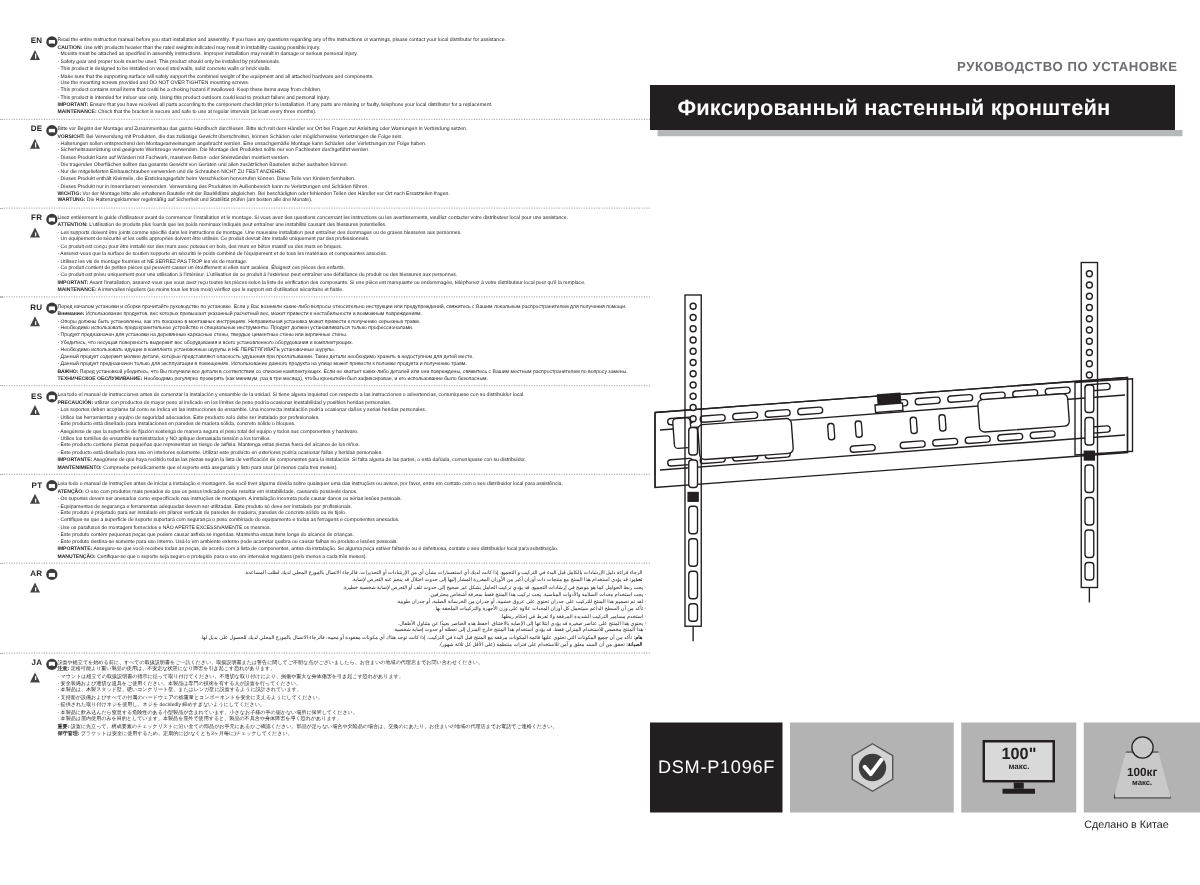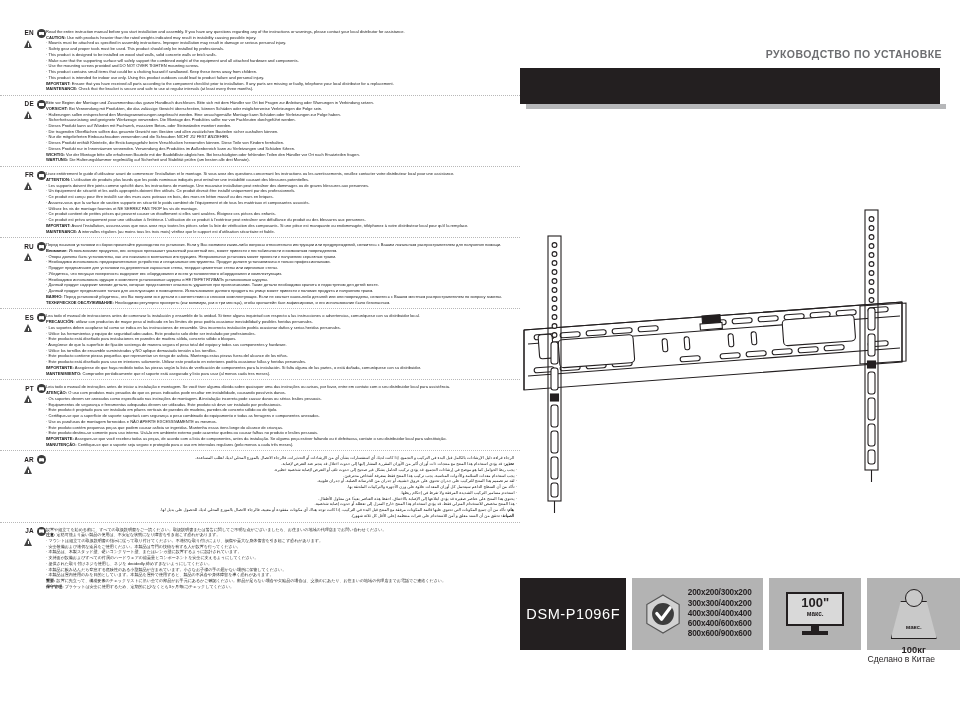--- a/index.html
+++ b/index.html
@@ -242,21 +242,20 @@
     width: 46px; height: 38px;
     background: #c9c9c9;
     border: 1.6px solid #231f20;
     clip-path: polygon(22% 0, 78% 0, 100% 100%, 0 100%);
   }
   .wt-label-main {
     position: absolute; left: 0; top: 24px; width: 52px;
     text-align: center;
     font-size: 9.4px; font-weight: bold; color: #231f20;
     line-height: 1;
-    margin-top: 32px;
   }
   .wt-label-sub {
     position: absolute; left: 0; top: 35px; width: 52px;
     text-align: center;
     font-size: 6.2px; font-weight: bold; color: #231f20;
     line-height: 1;
   }
 </style>
 </head>
 <body>
@@ -441,20 +440,21 @@
         </div>
       </div>
     </div>
 
   <div id="right">
 
     <div id="kicker">РУКОВОДСТВО ПО УСТАНОВКЕ</div>
 
     <div id="title-bar">
       <div class="shadow"></div>
+      <div id="title-text">Фиксированный настенный кронштейн</div>
     </div>
 
     <div id="bracket-wrap">
       <svg viewBox="0 0 440 420" xmlns="http://www.w3.org/2000/svg">
         <g fill="none" stroke="#231f20" stroke-width="1.1" stroke-linejoin="miter">
 
           <path d="M4,200 L382,172 L382,232 L4,260 Z"></path>
           <path d="M4,200 L382,172"></path>
           <path d="M8,214 L380,186"></path>
           <path d="M8,246 L380,218"></path>
@@ -570,21 +570,20 @@
       </div>
 
       <div class="spec-box" id="vesa-box">
         <span class="vesa-badge">
           <svg viewBox="0 0 40 42" width="38" height="40">
             <polygon points="20,1 37,11 37,31 20,41 3,31 3,11" fill="#d2d2d2" stroke="#555" stroke-width="1.2"></polygon>
             <circle cx="20" cy="21" r="11.5" fill="#3d3d3d"></circle>
             <path d="M13.5,20.5 L18.5,26.5 L27.5,14.5" stroke="#ffffff" stroke-width="3.4" fill="none" stroke-linecap="round" stroke-linejoin="round"></path>
           </svg>
         </span>
-        <span id="vesa-list">200x200/300x200<br>300x300/400x200<br>400x300/400x400<br>600x400/600x600<br>800x600/900x600</span>
       </div>
 
       <div class="spec-box" id="size-box">
         <span class="tv-icon">
           <span class="tv-screen"></span>
           <span class="tv-stand-neck"></span>
           <span class="tv-stand-base"></span>
           <span class="tv-label-main">100"</span>
           <span class="tv-label-sub">макс.</span>
         </span>

